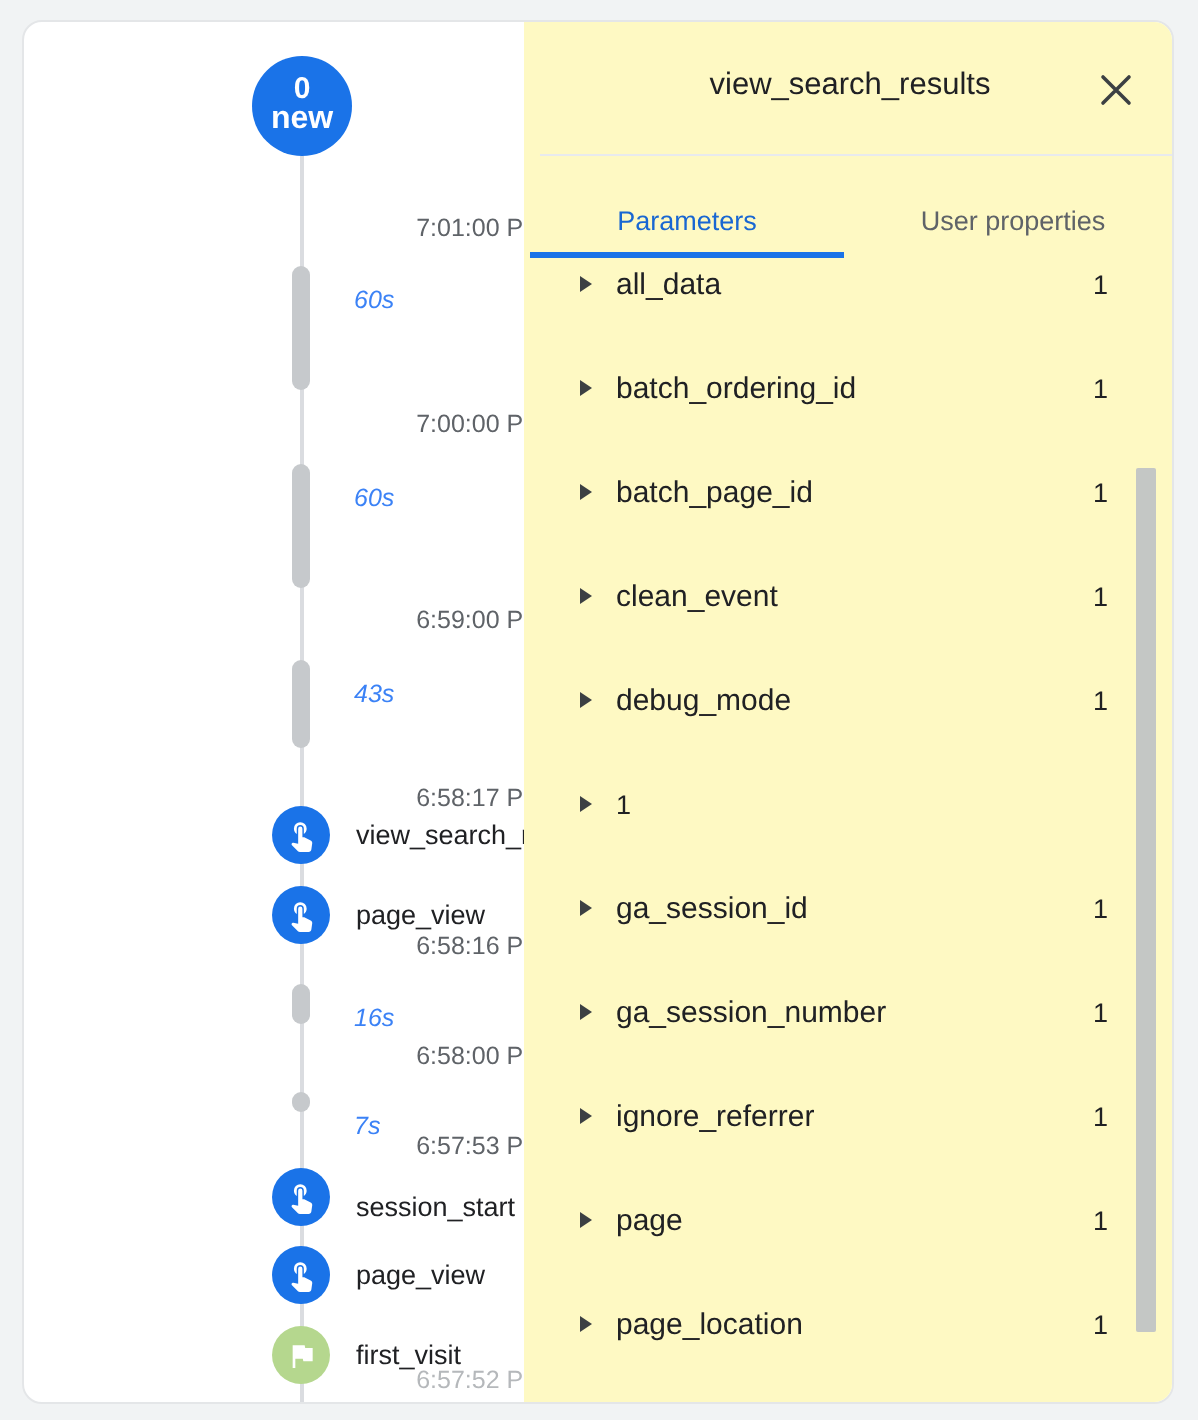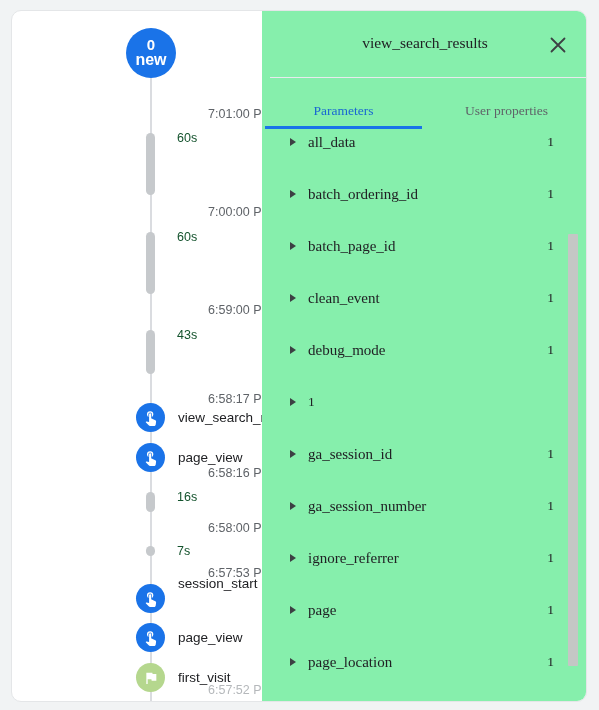--- a/index.html
+++ b/index.html
@@ -86,22 +86,24 @@
     text-align: right;
     font-size: 12.5px;
     color: #5f6368;
     white-space: nowrap;
   }
   .time-label.faded { color: #b5b8bb; }
   .dur-label {
     position: absolute;
     left: 165px;
     font-size: 12.5px;
-    color: #14532d;
+    font-style: italic;
+    color: #3b82f6;
     white-space: nowrap;
+    margin-top: 12px;
   }
   .ev-icon {
     position: absolute;
     left: 124px;
     width: 29px;
     height: 29px;
     border-radius: 50%;
     display: flex;
     align-items: center;
     justify-content: center;
@@ -117,22 +119,21 @@
     overflow: hidden;
   }
 
   
   .panel {
     position: absolute;
     left: 250px;
     top: 0;
     width: 326px;
     height: 692px;
-    background: #86efac;
-    font-family: Liberation Serif, serif;
+    background: #fef9c3;
   }
   .panel-header {
     position: relative;
     height: 66px;
   }
   .panel-title {
     position: absolute;
     left: 0;
     right: 0;
     top: 23px;
@@ -286,21 +287,21 @@
           <div class="gap-bar" style="top: 481px; height: 20px;"></div>
           <div class="time-label" style="top: 510px;">6:58:00 PM</div>
           <div class="dur-label" style="top: 533px;">7s</div>
           <div class="gap-bar" style="top: 535px; height: 10px;"></div>
           <div class="time-label" style="top: 555px;">6:57:53 PM</div>
           <div class="ev-icon blue" style="top: 573px;">
             <svg width="17" height="17" viewBox="0 0 24 24" aria-hidden="true">
               <path fill="#ffffff" d="M9 11.24V7.5a2.5 2.5 0 1 1 5 0v3.74c1.21-.81 2-2.18 2-3.74a4.5 4.5 0 1 0-9 0c0 1.56.79 2.93 2 3.74zm9.84 4.63l-4.54-2.26c-.17-.07-.35-.11-.54-.11H13v-6a1.5 1.5 0 0 0-3 0v10.74l-3.44-.72a1 1 0 0 0-.93 1.68l4.2 4.2c.37.37.88.6 1.42.6h6.1c1 0 1.8-.73 1.95-1.72l.63-4.39c.12-.84-.31-1.67-1.09-2.02z"></path>
             </svg>
           </div>
-          <div class="ev-name" style="top: 565px; width: 94px;">session_start</div>
+          <div class="ev-name" style="top: 585px; width: 94px;">session_start</div>
           <div class="ev-icon blue" style="top: 612px;">
             <svg width="17" height="17" viewBox="0 0 24 24" aria-hidden="true">
               <path fill="#ffffff" d="M9 11.24V7.5a2.5 2.5 0 1 1 5 0v3.74c1.21-.81 2-2.18 2-3.74a4.5 4.5 0 1 0-9 0c0 1.56.79 2.93 2 3.74zm9.84 4.63l-4.54-2.26c-.17-.07-.35-.11-.54-.11H13v-6a1.5 1.5 0 0 0-3 0v10.74l-3.44-.72a1 1 0 0 0-.93 1.68l4.2 4.2c.37.37.88.6 1.42.6h6.1c1 0 1.8-.73 1.95-1.72l.63-4.39c.12-.84-.31-1.67-1.09-2.02z"></path>
             </svg>
           </div>
           <div class="ev-name" style="top: 619px; width: 94px;">page_view</div>
           <div class="ev-icon green" style="top: 652px;">
             <svg width="16" height="16" viewBox="0 0 24 24" aria-hidden="true">
               <path fill="#ffffff" d="M14.4 6L14 4H5v17h2v-7h5.6l.4 2h7V6z"></path>
             </svg>

